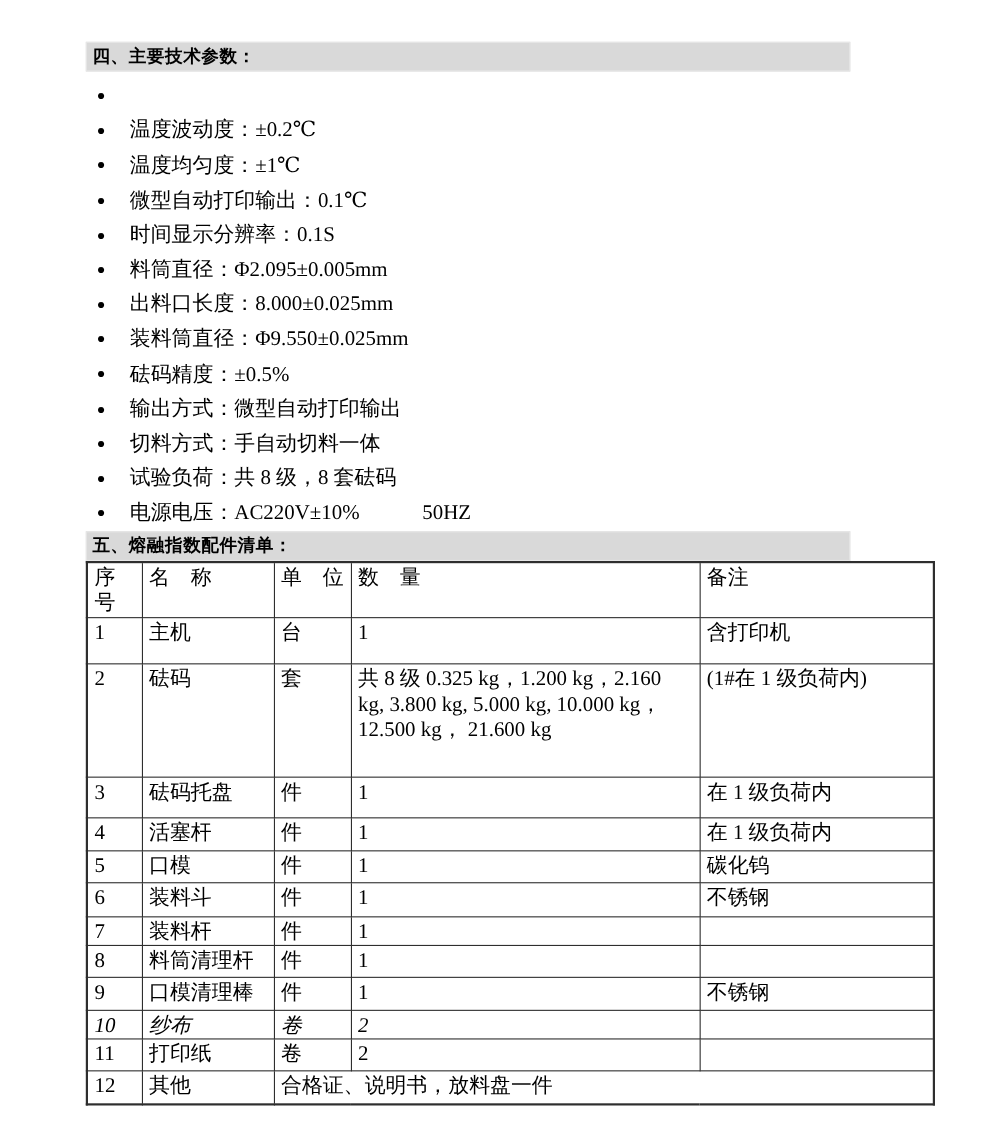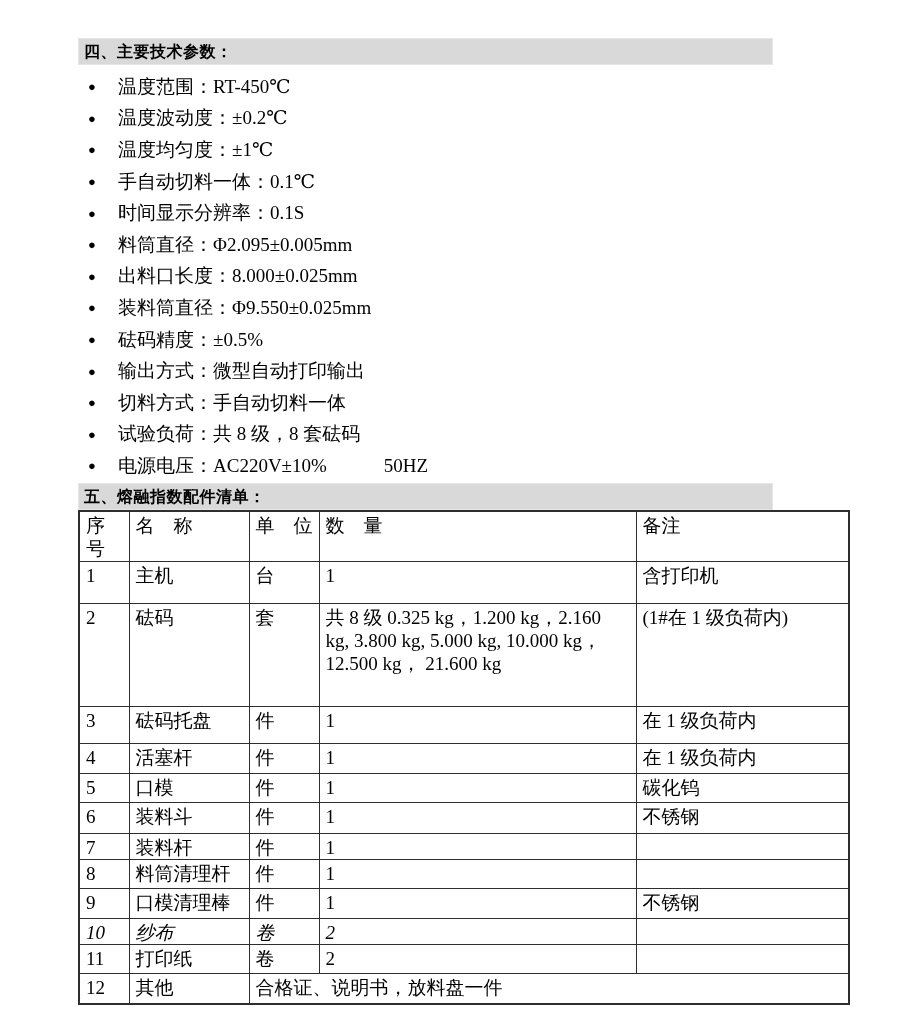--- a/index.html
+++ b/index.html
@@ -49,24 +49,24 @@
   .r10 { height:26px;font-style:italic; }  .r11 { height:29px; }  .r12 { height:31px;border-radius:11px; }
 </style>
 </head>
 <body>
 
 <div class="page">
 
   <div class="section-bar bar-params">四、主要技术参数：</div>
 
   <ul class="param-list">
-    <li><span class="bullet-icon">●</span><span>温度范围：RT-450℃</span></li>
+    <li><span class="bullet-icon">●</span></li>
     <li><span class="bullet-icon">●</span><span>温度波动度：±0.2℃</span></li>
     <li><span class="bullet-icon">●</span><span>温度均匀度：±1℃</span></li>
-    <li><span class="bullet-icon">●</span><span>手自动切料一体：0.1℃</span></li>
+    <li><span class="bullet-icon">●</span><span>微型自动打印输出：0.1℃</span></li>
     <li><span class="bullet-icon">●</span><span>时间显示分辨率：0.1S</span></li>
     <li><span class="bullet-icon">●</span><span>料筒直径：Φ2.095±0.005mm</span></li>
     <li><span class="bullet-icon">●</span><span>出料口长度：8.000±0.025mm</span></li>
     <li><span class="bullet-icon">●</span><span>装料筒直径：Φ9.550±0.025mm</span></li>
     <li><span class="bullet-icon">●</span><span>砝码精度：±0.5%</span></li>
     <li><span class="bullet-icon">●</span><span>输出方式：微型自动打印输出</span></li>
     <li><span class="bullet-icon">●</span><span>切料方式：手自动切料一体</span></li>
     <li><span class="bullet-icon">●</span><span>试验负荷：共 8 级，8 套砝码</span></li>
     <li><span class="bullet-icon">●</span><span>电源电压：AC220V±10%　　　50HZ</span></li>
   </ul>

